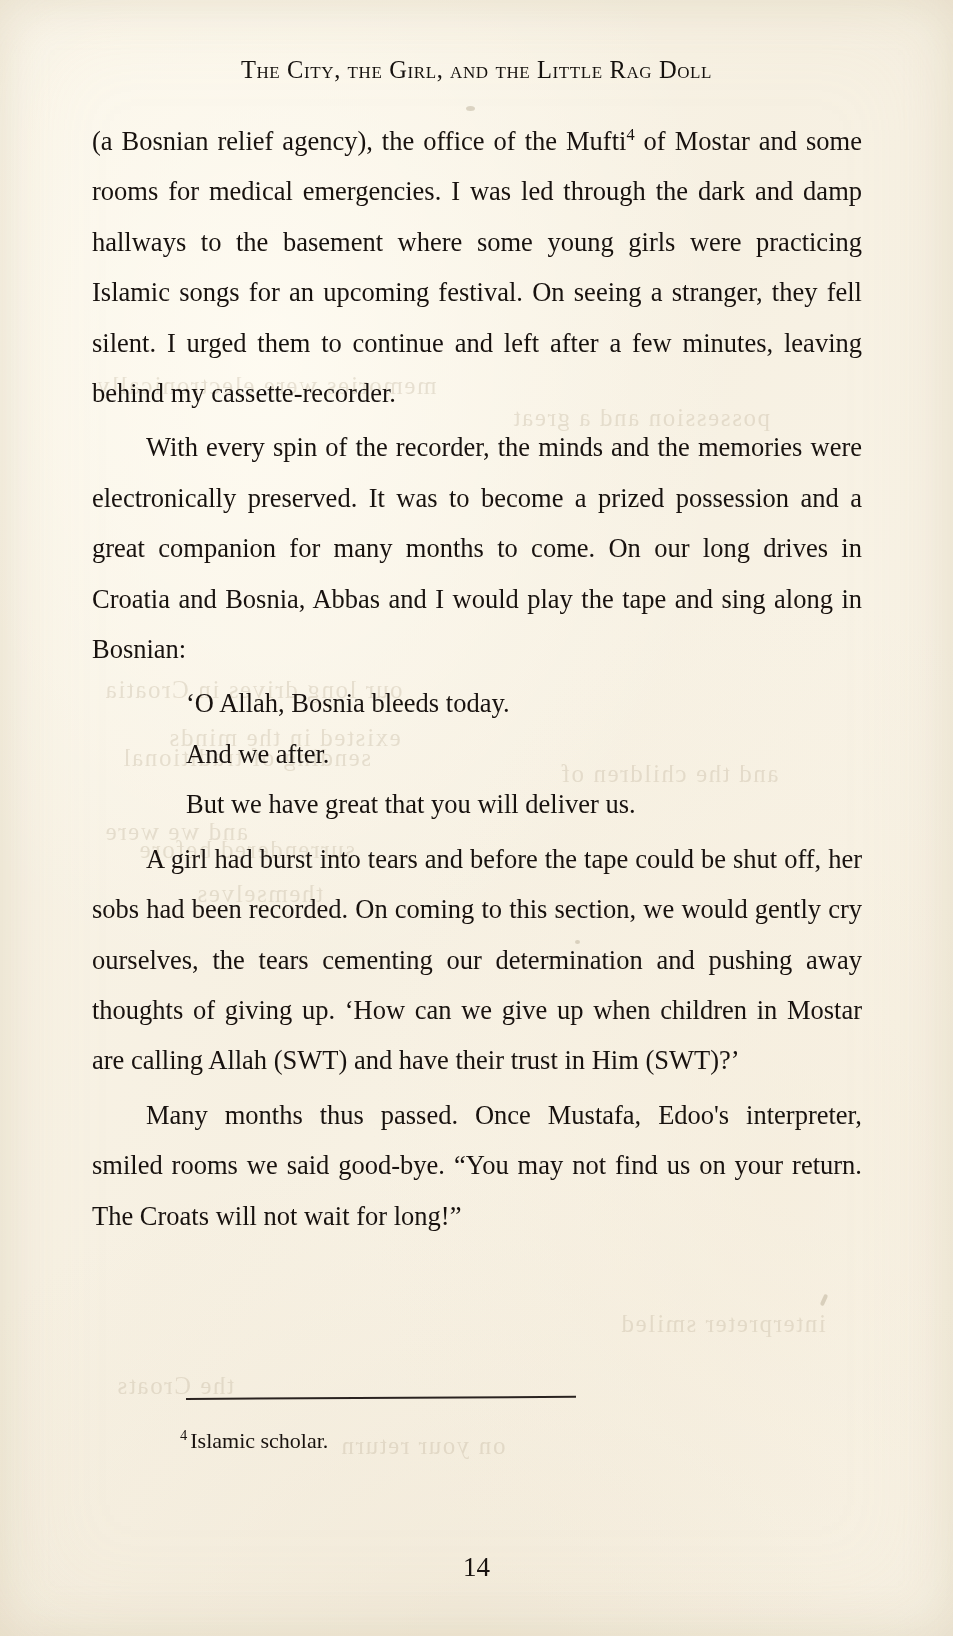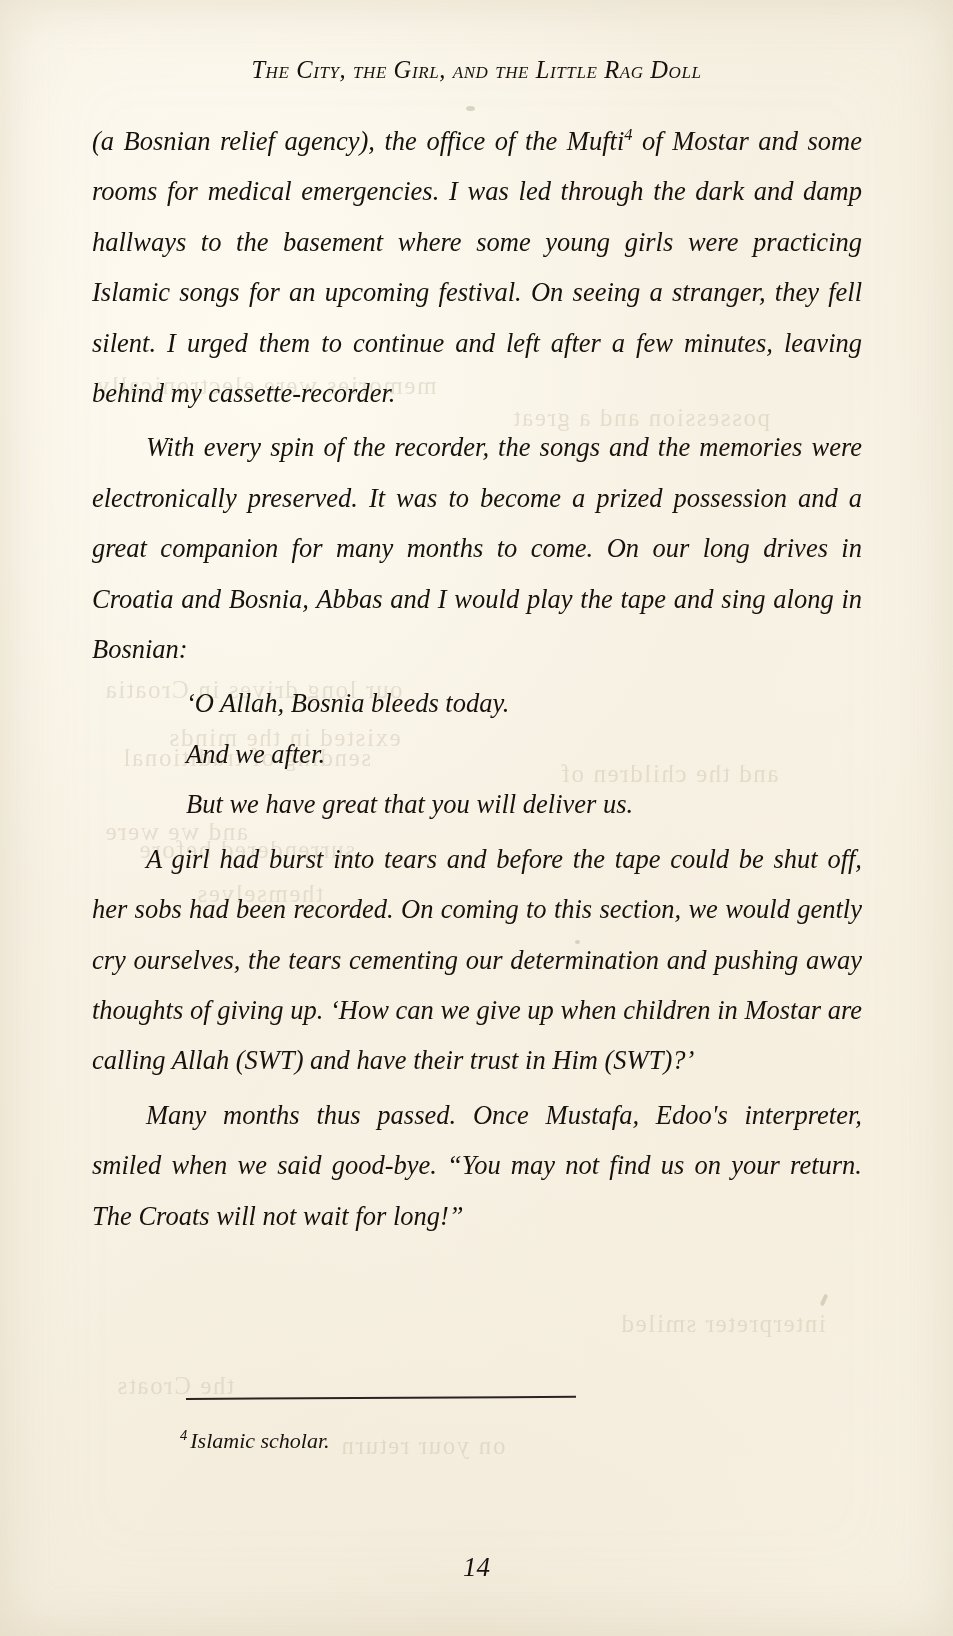--- a/index.html
+++ b/index.html
@@ -36,21 +36,20 @@
     box-shadow:
       inset 0 0 46px rgba(205,190,162,0.34),
       inset 0 0 110px rgba(214,200,174,0.17);
     z-index: 1;
   }
 
   .page {
     position: absolute;
     inset: 0;
     z-index: 3;
-    font-style: italic;
   }
 
   
   .running-head {
     position: absolute;
     top: 56px;
     left: 0;
     right: 0;
     text-align: center;
     font-size: 24.5px;
@@ -181,31 +180,31 @@
 <div class="speck" style="left:575px; top:940px; width:5px;  height:4px;"></div>
 
 <div class="page">
 
   <div class="running-head">The City, the Girl, and the Little Rag Doll</div>
 
   <div class="textblock">
 
     <p class="para"><span>(a Bosnian relief agency), the office of the Mufti</span><sup class="fn-ref">4</sup><span> of Mostar and some rooms for medical emergencies. I was led through the dark and damp hallways to the basement where some young girls were practicing Islamic songs for an upcoming festival. On seeing a stranger, they fell silent. I urged them to continue and left after a few minutes, leaving behind my cassette-recorder.</span></p>
 
-    <p class="para indent last-line-left">With every spin of the recorder, the songs and the memories were electronically preserved. It was to become a prized possession and a great companion for many months to come. On our long drives in Croatia and Bosnia, Abbas and I would play the tape and sing along in Bosnian:</p>
+    <p class="para indent last-line-left">With every spin of the recorder, the minds and the memories were electronically preserved. It was to become a prized possession and a great companion for many months to come. On our long drives in Croatia and Bosnia, Abbas and I would play the tape and sing along in Bosnian:</p>
 
     <div>
       <p class="verse">‘O Allah, Bosnia bleeds today.</p>
       <p class="verse">And we after.</p>
       <p class="verse">But we have great that you will deliver us.</p>
     </div>
 
     <p class="para indent last-line-left">A girl had burst into tears and before the tape could be shut off, her sobs had been recorded. On coming to this section, we would gently cry ourselves, the tears cementing our determination and pushing away thoughts of giving up. ‘How can we give up when children in Mostar are calling Allah (SWT) and have their trust in Him (SWT)?’</p>
 
-    <p class="para indent last-line-left">Many months thus passed. Once Mustafa, Edoo's interpreter, smiled when we said good-bye. “You may not find us on your return. The Croats will not wait for long!”</p>
+    <p class="para indent last-line-left">Many months thus passed. Once Mustafa, Edoo's interpreter, smiled rooms we said good-bye. “You may not find us on your return. The Croats will not wait for long!”</p>
 
   </div>
 
   <div class="footnote-zone">
     <div class="footnote-rule"></div>
     <div class="footnote-text"><sup>4</sup><span>Islamic scholar.</span></div>
   </div>
 
   <div class="folio">14</div>
 

